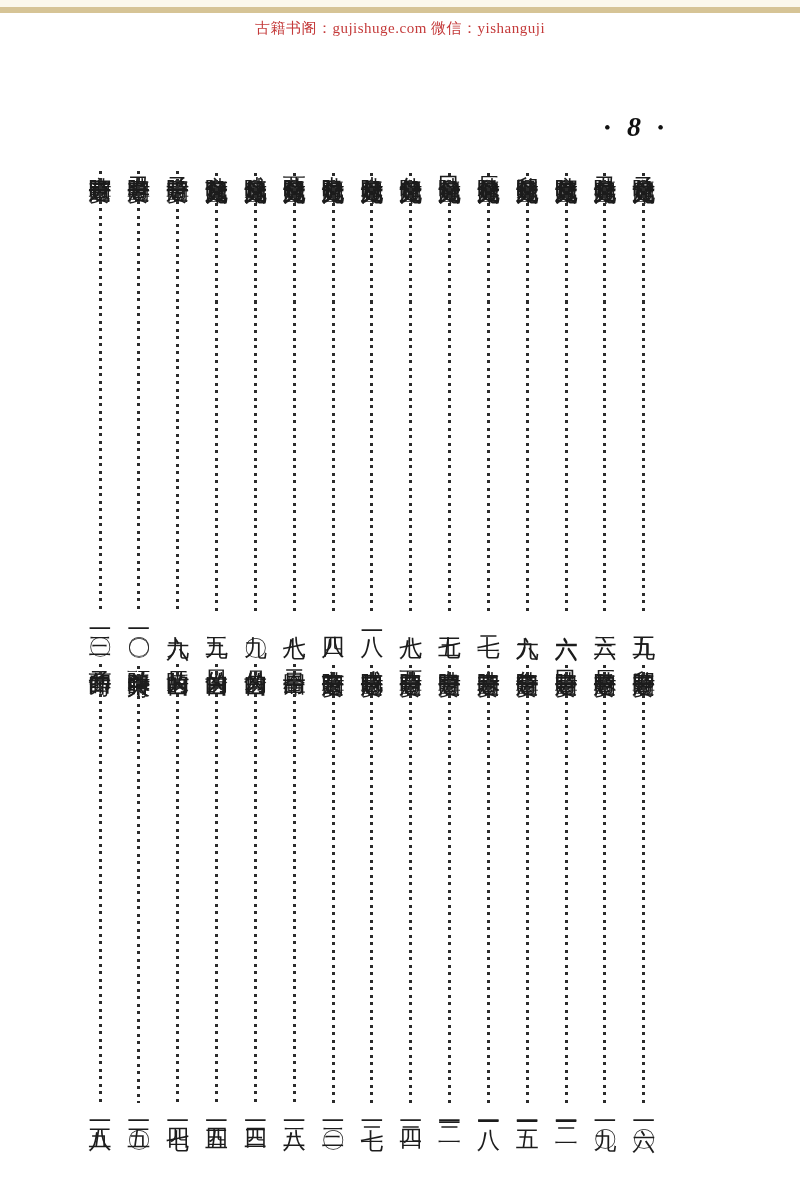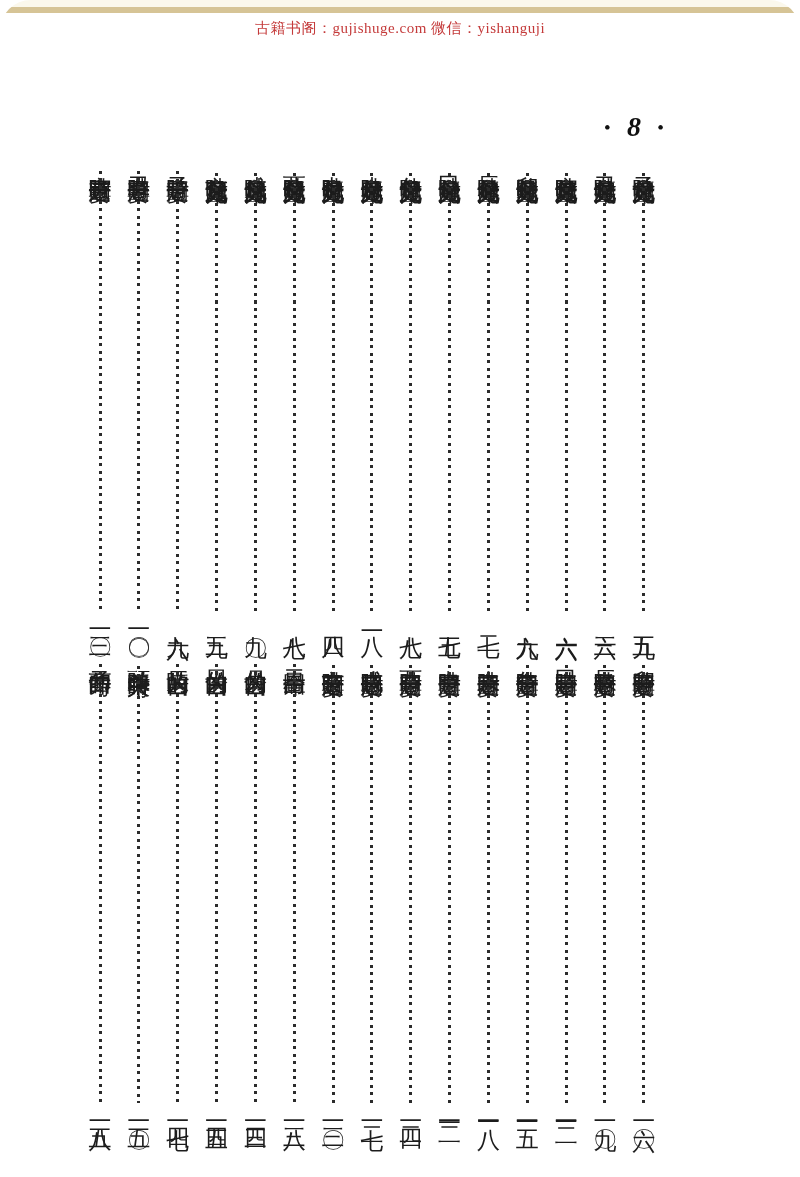--- a/index.html
+++ b/index.html
@@ -3,21 +3,20 @@
 <meta charset="utf-8">
 <style>
   html, body { margin: 0; padding: 0; background: #ffffff; }
   .page {
     position: relative;
     width: 800px;
     height: 1177px;
     background: #ffffff;
     overflow: hidden;
     font-family: "Liberation Serif", "DejaVu Serif", serif;
-    border-radius: 31px;
   }
   .band { position: absolute; left: 0; width: 100%; }
   .band-cream { top: 0; height: 7px; background: #fbf8ec; }
   .band-tan   { top: 7px; height: 6px; background: #d6c496; }
 
   .watermark {
     position: absolute;
     top: 19px; left: 0;
     width: 100%;
     text-align: center;

